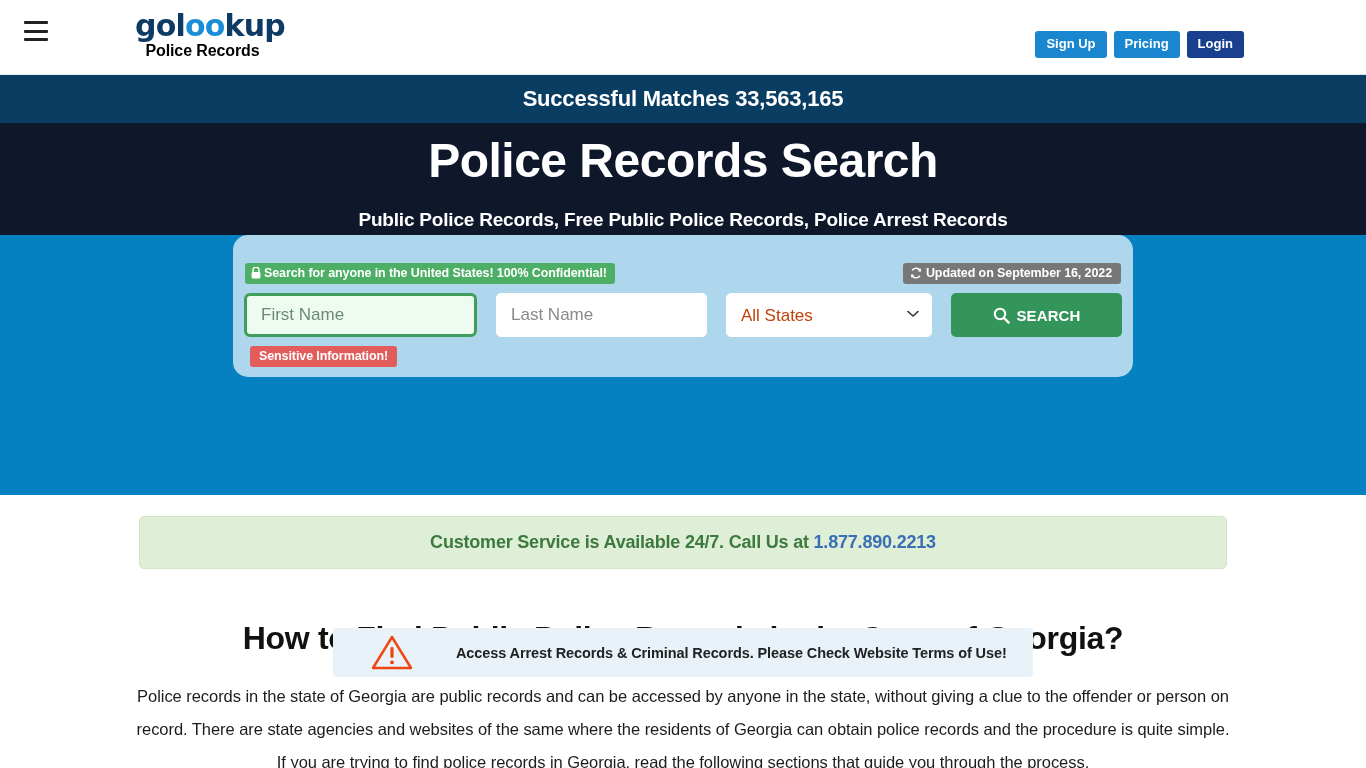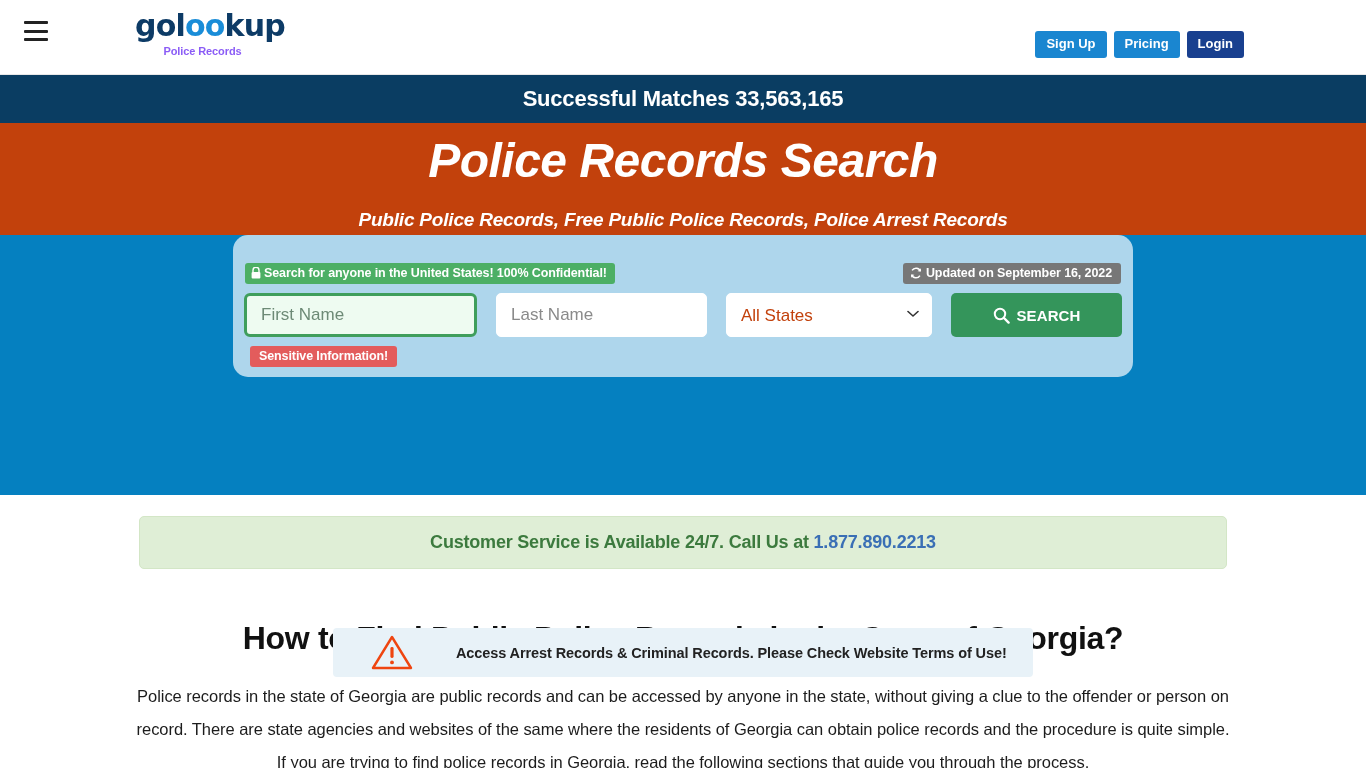--- a/index.html
+++ b/index.html
@@ -43,23 +43,23 @@
     letter-spacing: -0.8px;
     line-height: 32px;
     white-space: nowrap;
   }
   .logo-word .arch {
     color: #1a8dd8;
     position: relative;
     display: inline-block;
   }
   .logo-sub {
-    font-size: 11px;
-    font-weight: 700;
-    color: #8b5cf6;
+    font-size: 16px;
+    font-weight: 700;
+    color: #000000;
     line-height: 16px;
     margin-top: 1px;
     letter-spacing: -0.1px;
   }
   .nav-buttons {
     position: absolute;
     right: 122px; top: 31px;
     display: flex;
     gap: 7px;
   }
@@ -88,27 +88,26 @@
   .matches-text {
     color: #ffffff;
     font-size: 22px;
     font-weight: 700;
     letter-spacing: -0.2px;
   }
 
   
   .hero {
     height: 112px;
-    background: #c2410c;
+    background: #0f172a;
     display: flex;
     flex-direction: column;
     align-items: center;
     justify-content: center;
     padding-top: 6px;
-    font-style: italic;
   }
   .hero-title {
     color: #ffffff;
     font-size: 48px;
     font-weight: 700;
     line-height: 56px;
     letter-spacing: -0.5px;
   }
   .hero-sub {
     color: #ffffff;

